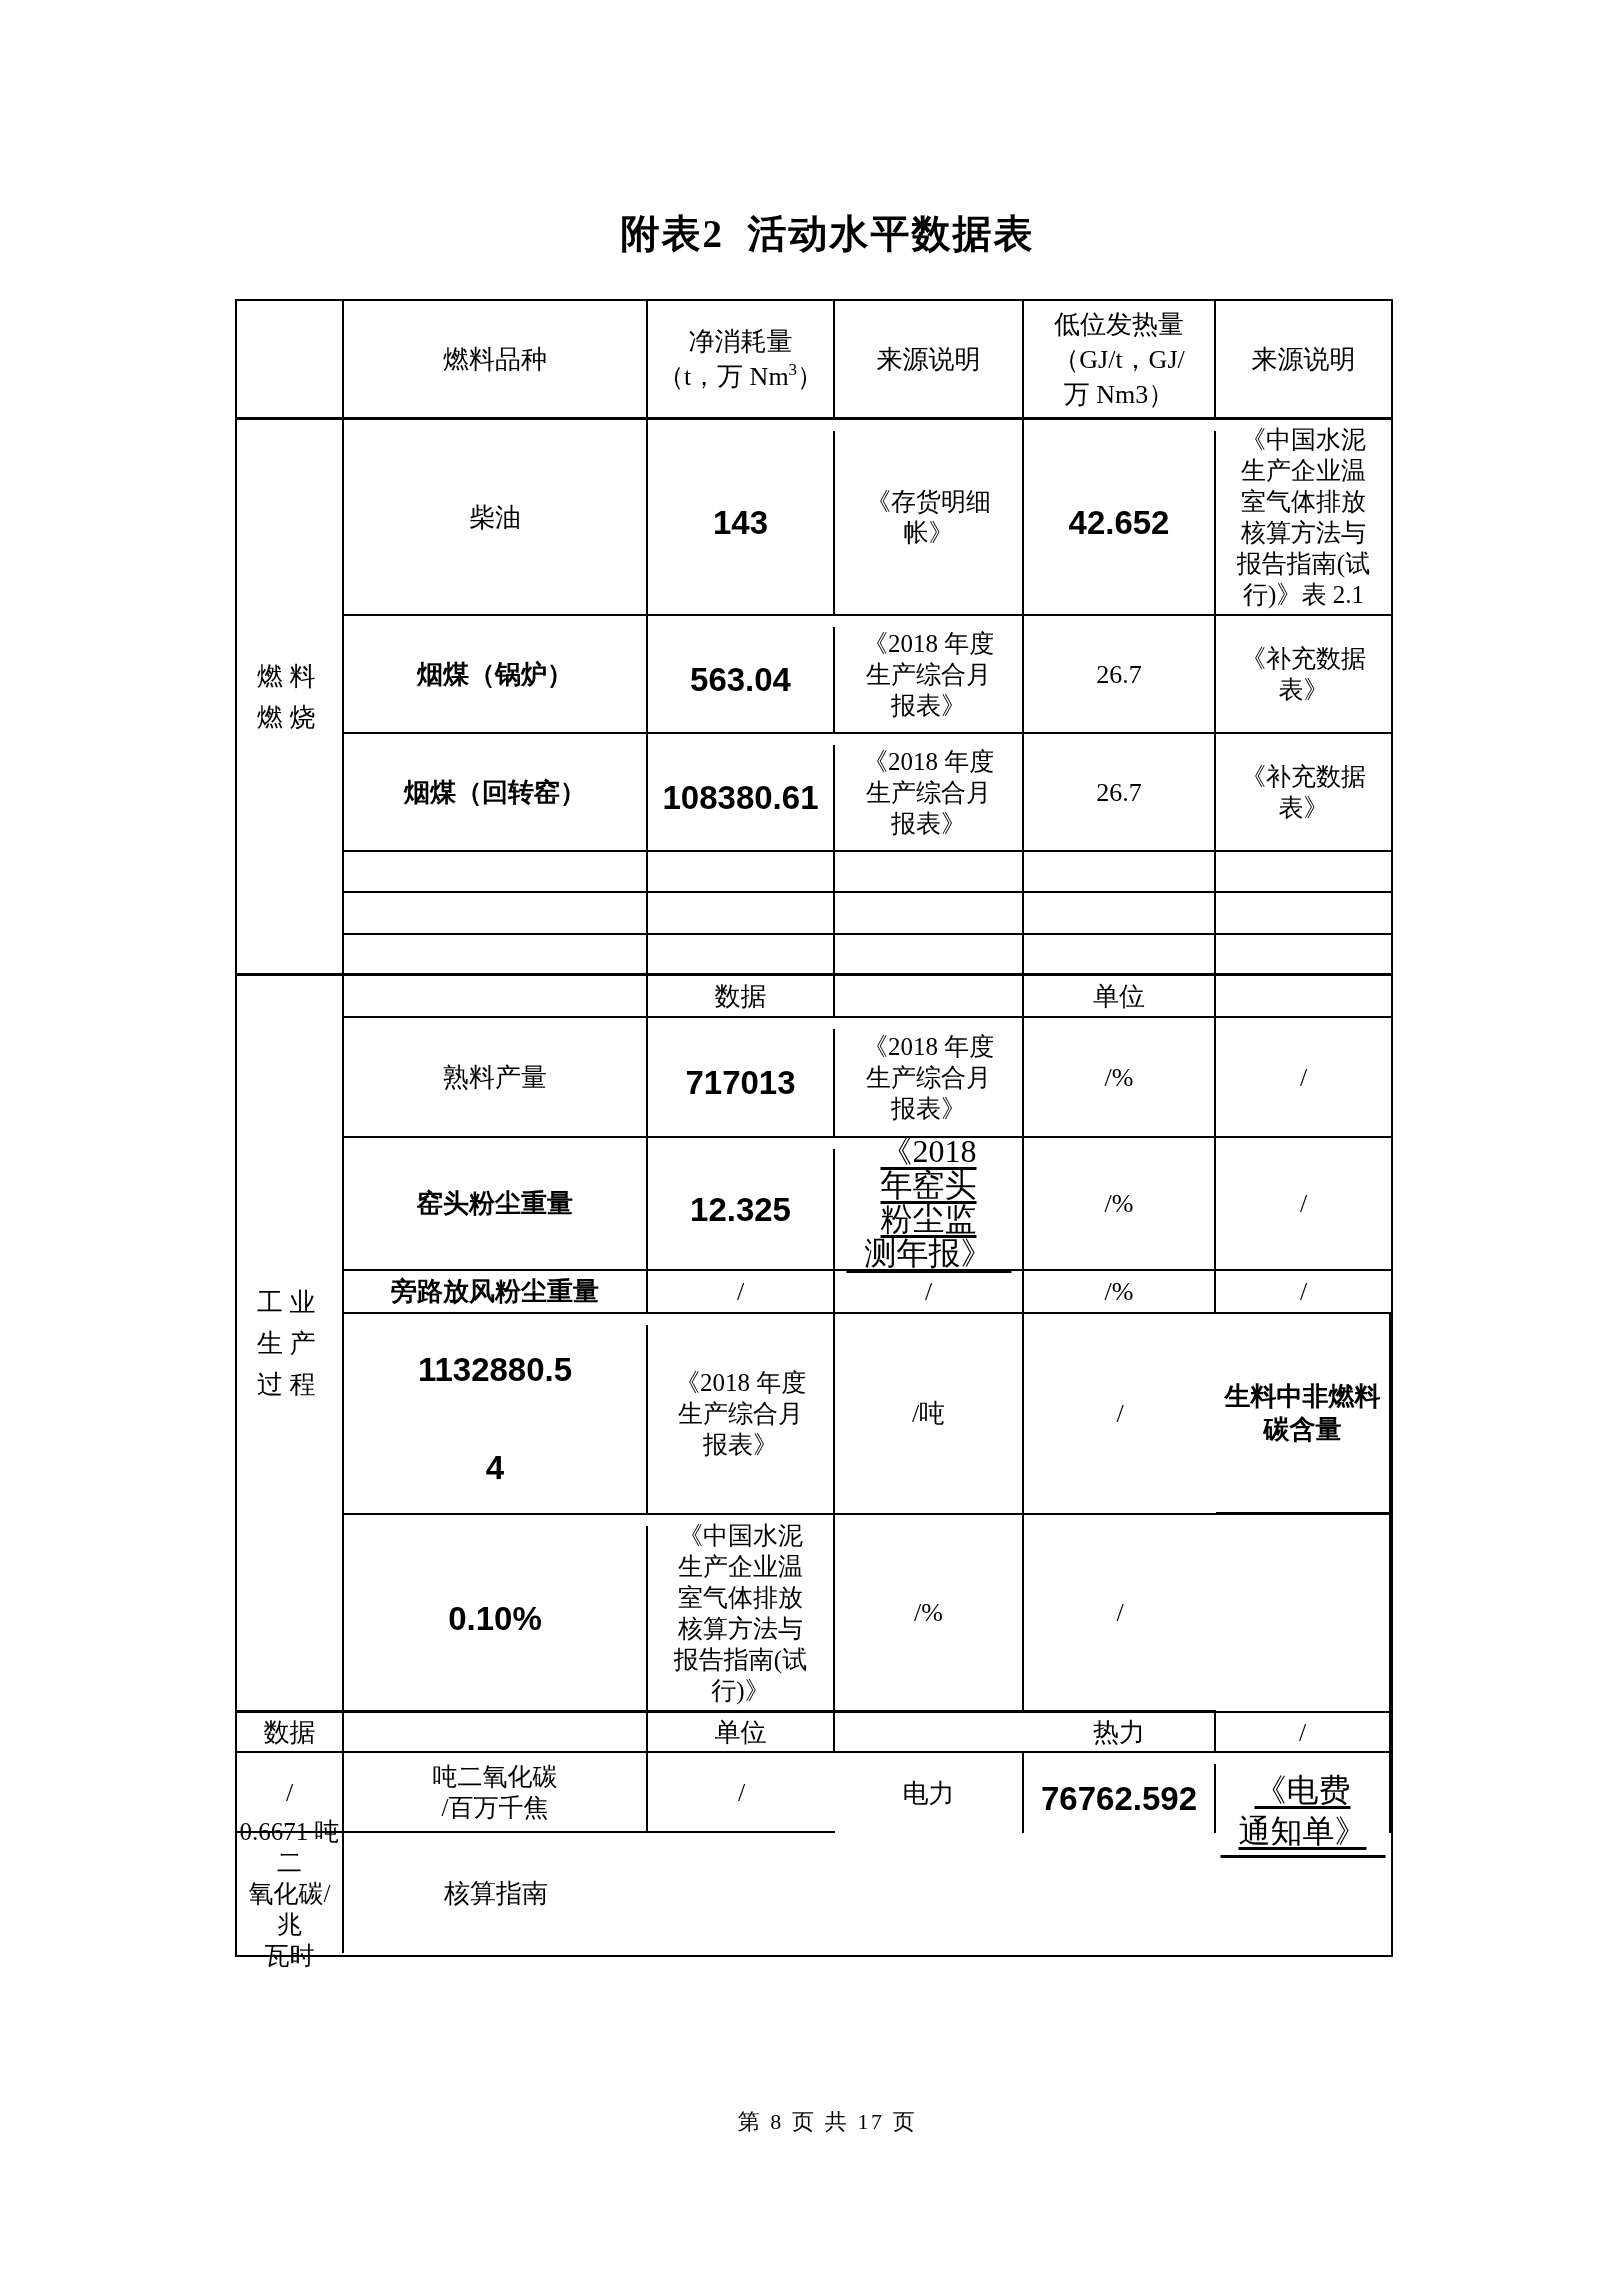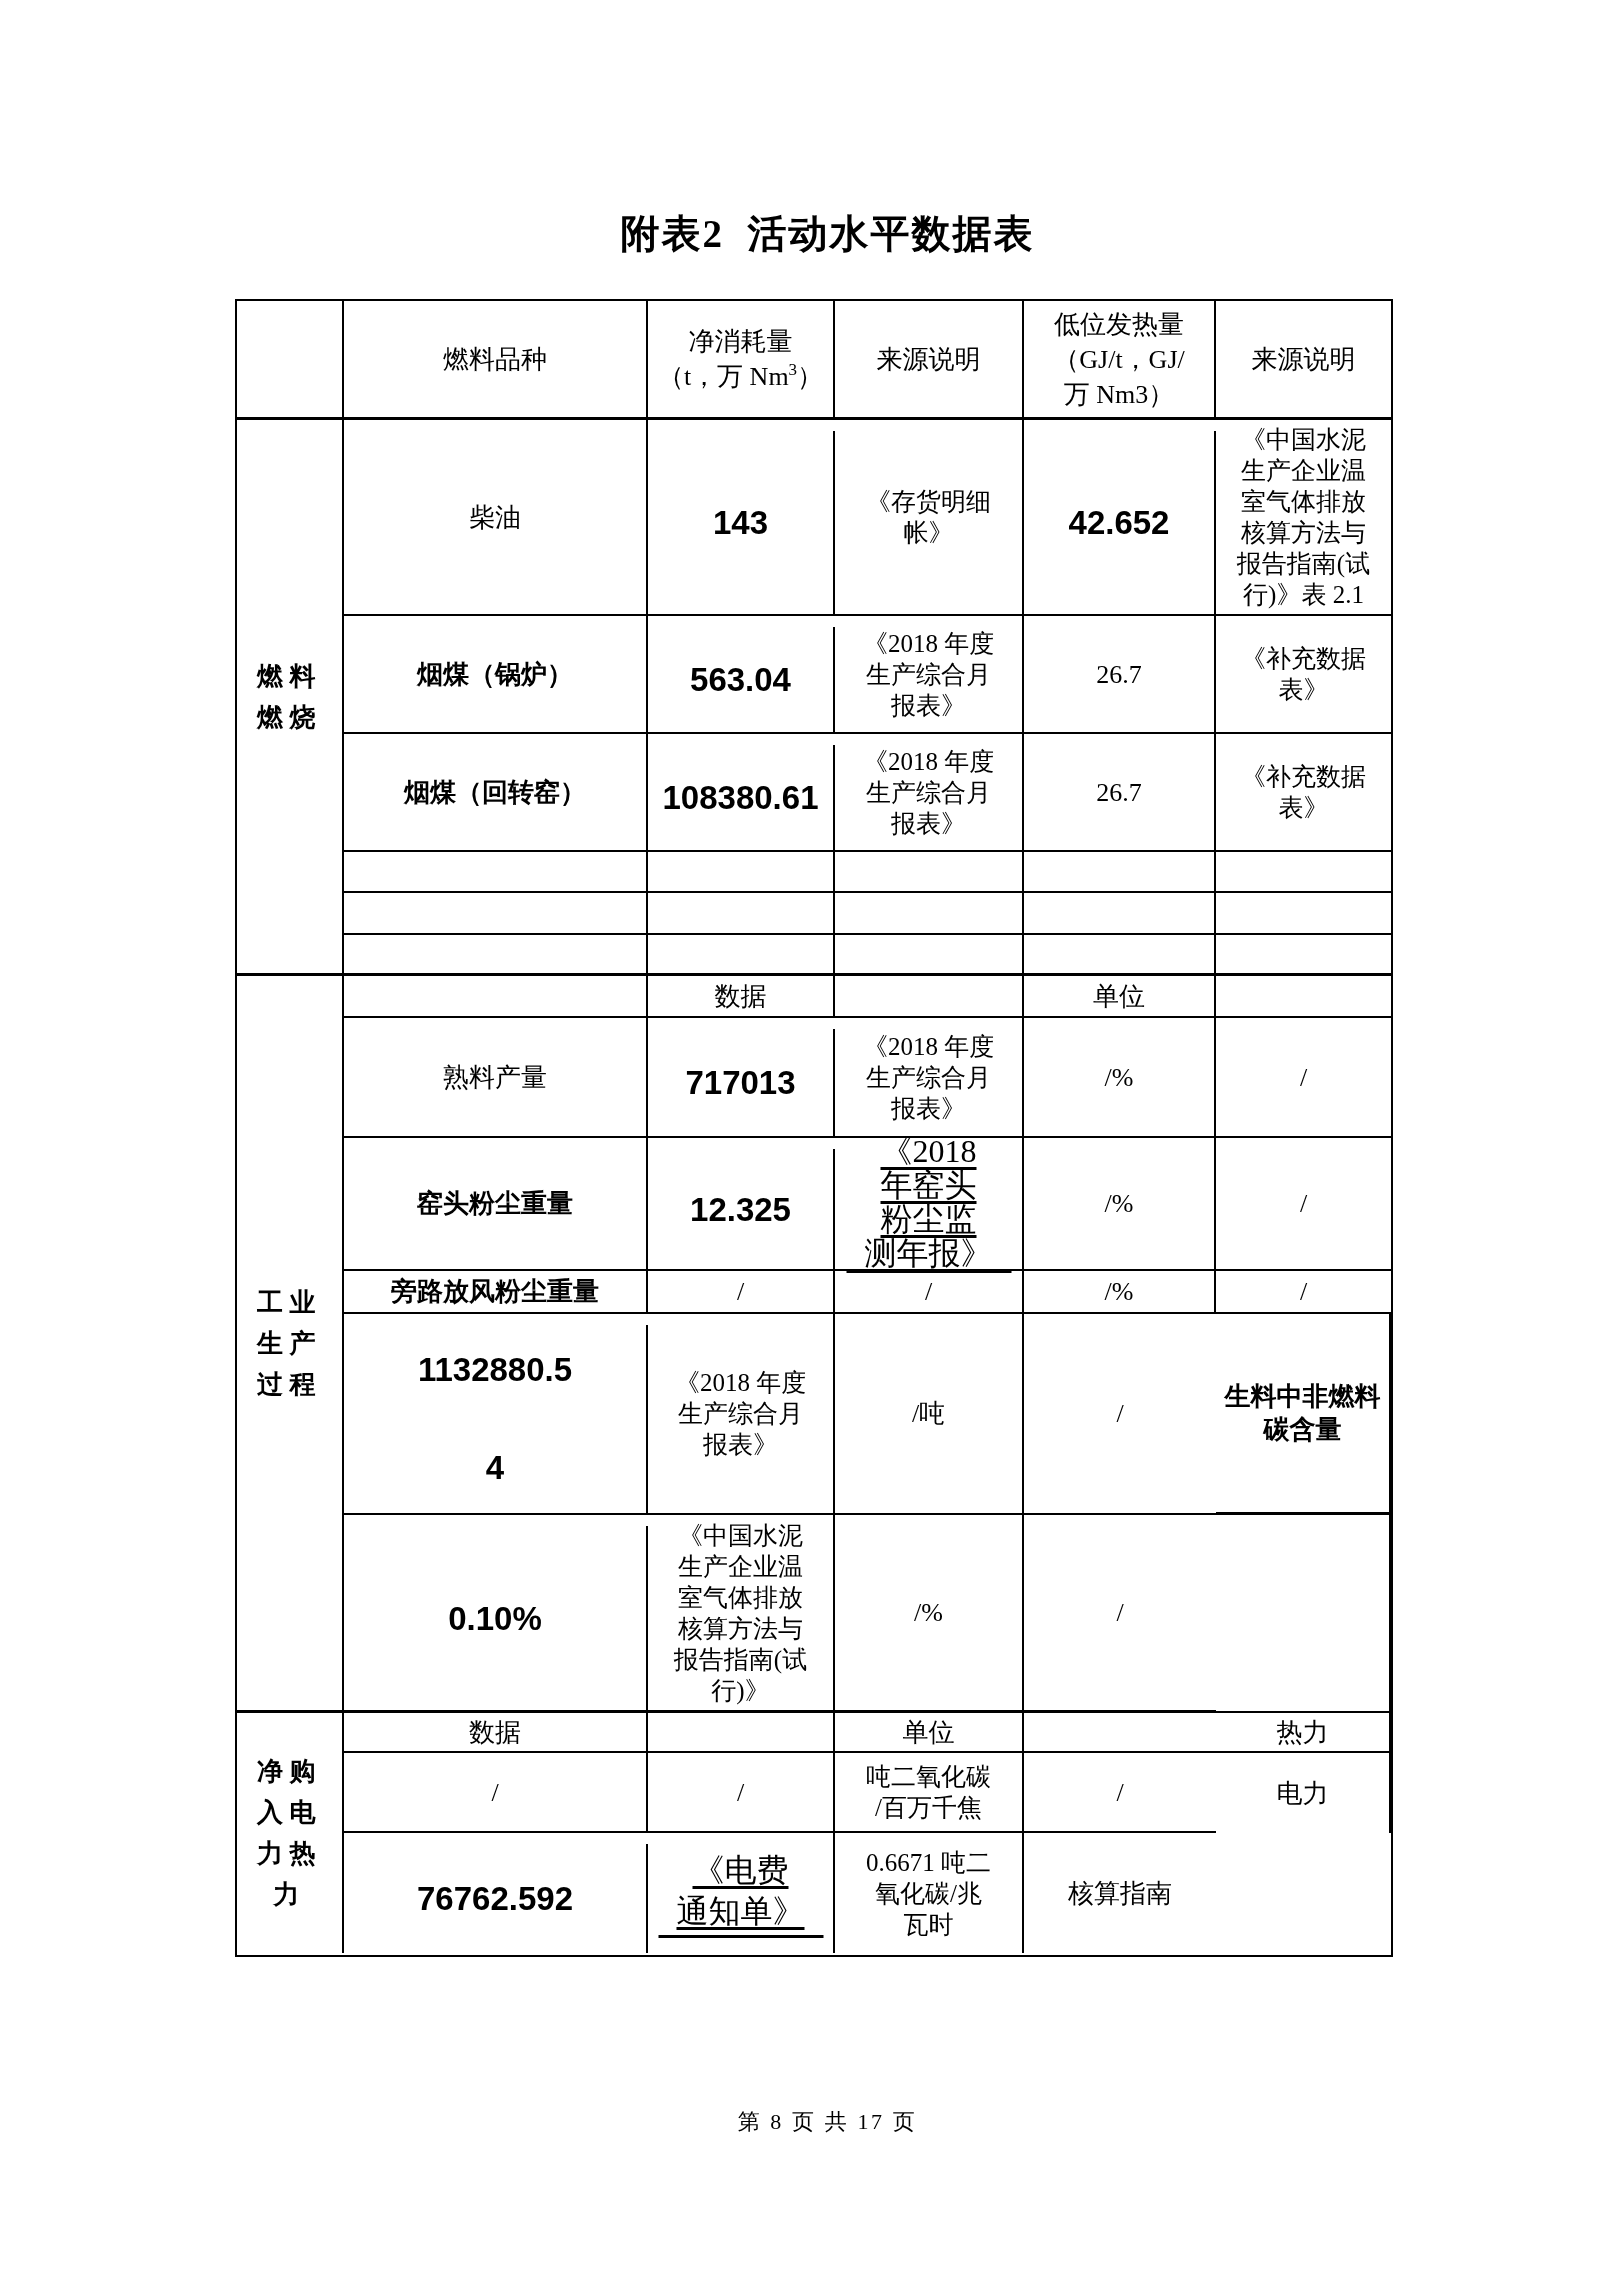--- a/index.html
+++ b/index.html
@@ -61,21 +61,21 @@
     line-height: 37px;
     margin-top: 11px;
   }
   .sansname {
     font-family: "Liberation Sans", "DejaVu Sans", sans-serif;
     font-size: 26px;
     line-height: 33px;
     font-weight: bold;
   }
   .sl { font-size: 25px; line-height: 31px; }
-  .glabel { line-height: 41px; letter-spacing: 6.5px; font-weight: bold; }
+  .glabel { line-height: 41px; letter-spacing: 6.5px; }
   .rel { position: relative; }
   .bigsrc {
     position: absolute;
     left: 50%;
     transform: translateX(-50%);
     width: 165px;
     text-align: center;
     font-size: 32px;
     text-decoration: underline;
     text-decoration-thickness: 2.6px;
@@ -187,21 +187,20 @@
     <div class="c sl">《2018 年度<br>生产综合月<br>报表》</div>
     <div class="c">/吨</div>
     <div class="c lastcol">/</div>
 
     <div class="c sansname secb">生料中非燃料碳含量</div>
     <div class="c num secb">0.10%</div>
     <div class="c sl secb">《中国水泥<br>生产企业温<br>室气体排放<br>核算方法与<br>报告指南(试<br>行)》</div>
     <div class="c secb">/%</div>
     <div class="c secb lastcol">/</div>
 
-    <div class="c glabel nbb" style="grid-row: 14 / span 3; grid-column: 1;">净购<br>入电<br>力热<br>力</div>
 
     <div class="c"></div>
     <div class="c">数据</div>
     <div class="c"></div>
     <div class="c">单位</div>
     <div class="c lastcol"></div>
 
     <div class="c">热力</div>
     <div class="c">/</div>
     <div class="c">/</div>

